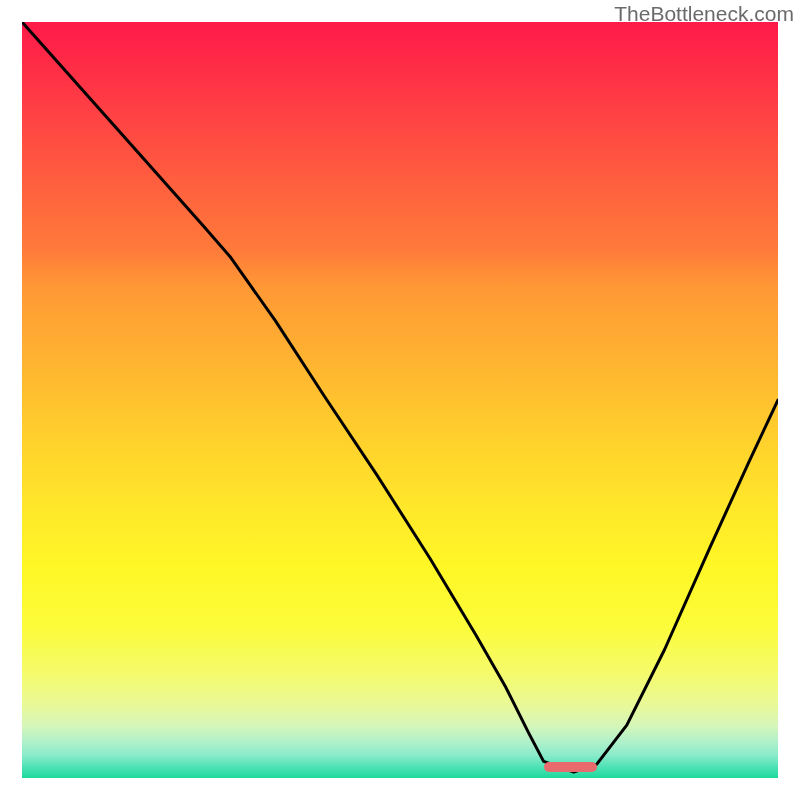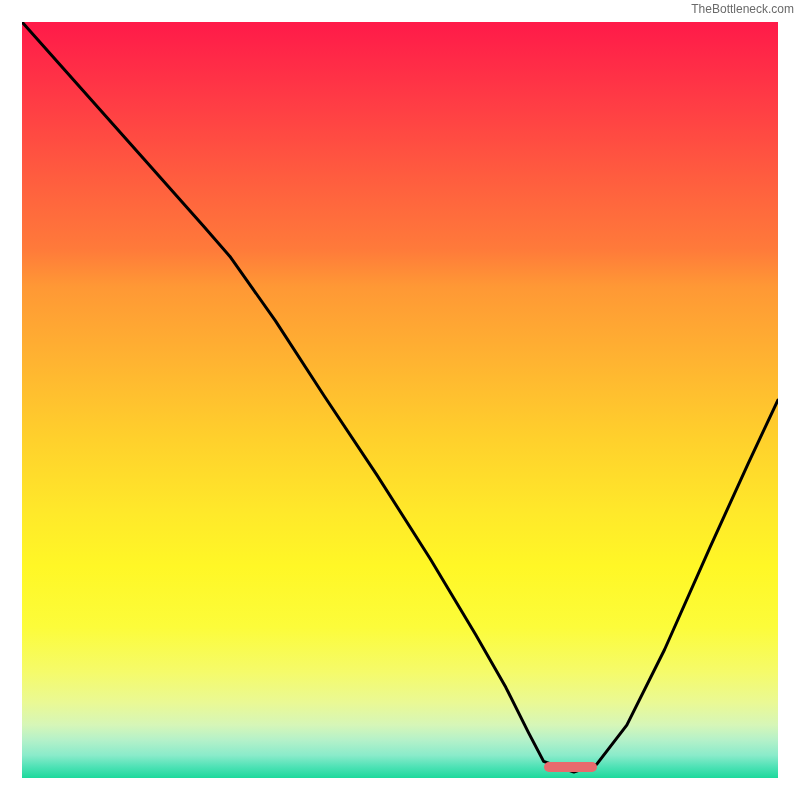--- a/index.html
+++ b/index.html
@@ -59,21 +59,21 @@
   .marker-segment {
     position: absolute;
     height: 10px;
     border-radius: 5px;
   }
   .attribution {
     position: absolute;
     top: 2px;
     right: 6px;
     font-family: Arial, Helvetica, sans-serif;
-    font-size: 12px;
+    font-size: 21px;
     color: #6a6a6a;
     font-weight: 500;
   }
 </style>
 </head>
 <body>
 
 <div class="chart-container">
 
   <div class="plot-area">

